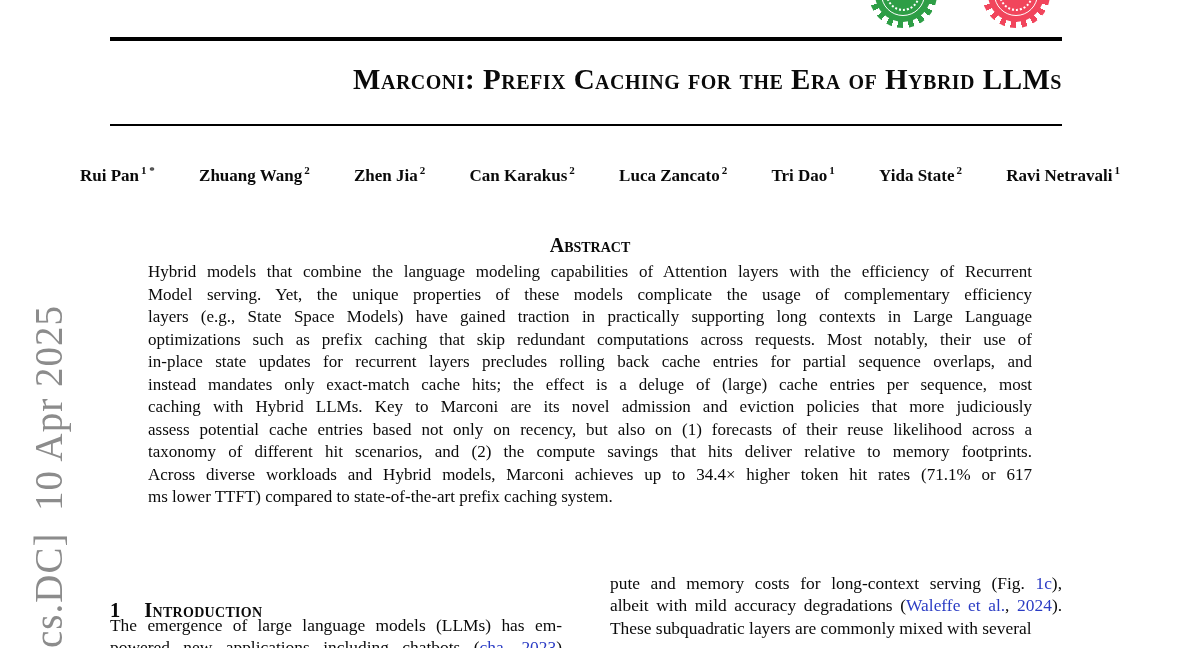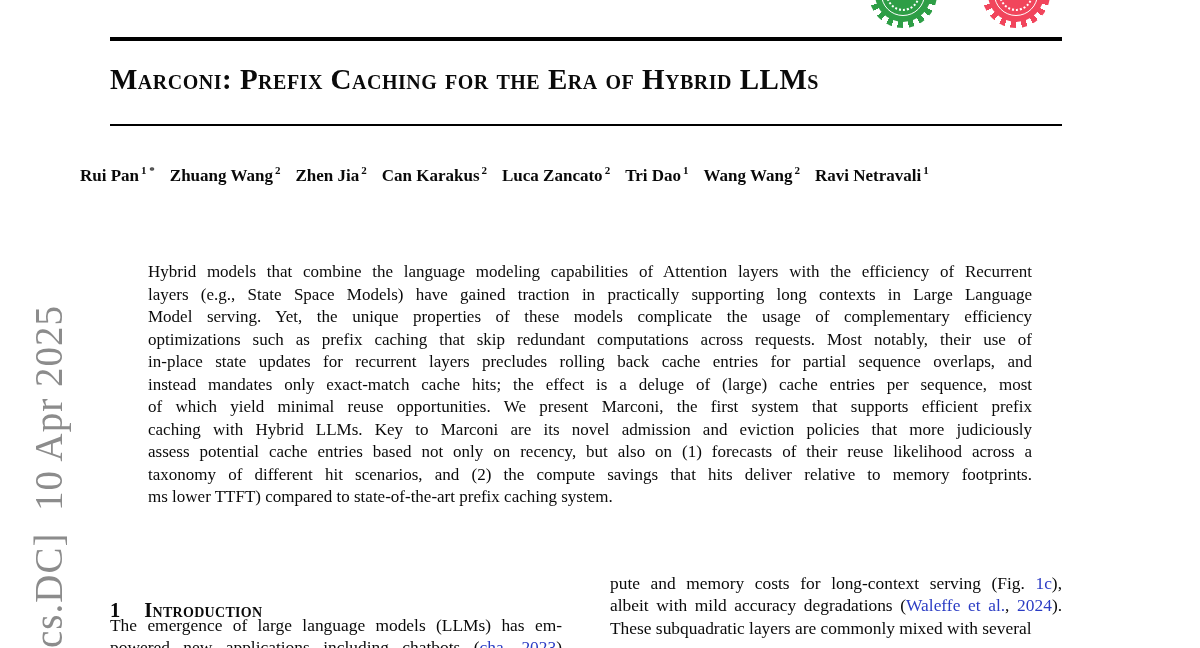--- a/index.html
+++ b/index.html
@@ -22,28 +22,28 @@
   .seal-red   { left:982px; }
 
   
   .rule { position:absolute; left:110px; width:952px; background:#000; }
   .rule-thick { top:37px; height:4px; }
   .rule-thin  { top:124px; height:2px; }
 
   
   .title {
     position:absolute; left:110px; top:62px; width:952px;
-    text-align:left; font-weight:bold; font-variant:small-caps;
+    text-align:right; font-weight:bold; font-variant:small-caps;
     font-size:29px; line-height:34px; letter-spacing:0.5px;
   }
 
   
   .authors {
     position:absolute; left:80px; top:164px; width:1040px;
-    display:flex; justify-content:flex-start; gap:15px;
+    display:flex; justify-content:space-between; gap:15px;
     font-weight:bold; font-size:17px; white-space:nowrap;
   }
   .author sup { font-size:11px; font-weight:bold; margin-left:2px; }
 
   
   .abstract-heading {
     position:absolute; left:148px; top:234px; width:884px;
     text-align:center; font-weight:bold; font-variant:small-caps;
     font-size:20px;
   }
@@ -100,35 +100,36 @@
 
   <div class="rule rule-thin"></div>
 
   <div class="authors">
       <span class="author"><span>Rui Pan</span><sup>1 *</sup></span>
       <span class="author"><span>Zhuang Wang</span><sup>2</sup></span>
       <span class="author"><span>Zhen Jia</span><sup>2</sup></span>
       <span class="author"><span>Can Karakus</span><sup>2</sup></span>
       <span class="author"><span>Luca Zancato</span><sup>2</sup></span>
       <span class="author"><span>Tri Dao</span><sup>1</sup></span>
-      <span class="author"><span>Wang Wang</span><sup>2</sup></span>
+      <span class="author"><span>Yida State</span><sup>2</sup></span>
       <span class="author"><span>Ravi Netravali</span><sup>1</sup></span>
     </div>
 
+  <div class="abstract-heading">Abstract</div>
   <div class="abstract-body">
       <div class="line"><span>Hybrid models that combine the language modeling capabilities of Attention layers with the efficiency of Recurrent</span></div>
+      <div class="line"><span>Model serving.  Yet, the unique properties of these models complicate the usage of complementary efficiency</span></div>
       <div class="line"><span>layers (e.g., State Space Models) have gained traction in practically supporting long contexts in Large Language</span></div>
-      <div class="line"><span>Model serving.  Yet, the unique properties of these models complicate the usage of complementary efficiency</span></div>
       <div class="line"><span>optimizations such as prefix caching that skip redundant computations across requests. Most notably, their use of</span></div>
       <div class="line"><span>in-place state updates for recurrent layers precludes rolling back cache entries for partial sequence overlaps, and</span></div>
       <div class="line"><span>instead mandates only exact-match cache hits; the effect is a deluge of (large) cache entries per sequence, most</span></div>
-      <div class="line"><span>of which yield minimal reuse opportunities. We present Marconi, the first system that supports efficient prefix</span></div>
       <div class="line"><span>caching with Hybrid LLMs. Key to Marconi are its novel admission and eviction policies that more judiciously</span></div>
       <div class="line"><span>assess potential cache entries based not only on recency, but also on (1) forecasts of their reuse likelihood across a</span></div>
       <div class="line"><span>taxonomy of different hit scenarios, and (2) the compute savings that hits deliver relative to memory footprints.</span></div>
+      <div class="line"><span>Across diverse workloads and Hybrid models, Marconi achieves up to 34.4× higher token hit rates (71.1% or 617</span></div>
       <div class="line no-just"><span>ms lower TTFT) compared to state-of-the-art prefix caching system.</span></div>
     </div>
 
   <div class="section-heading">
     <span class="num">1</span><span class="word">Introduction</span>
   </div>
 
   <div class="col col-left">
       <div class="line"><span>The emergence of large language models (LLMs) has em-</span></div>
       <div class="line"><span>powered new applications including chatbots (</span><span class="cite">cha</span><span>, </span><span class="cite">2023</span><span>)</span></div>

